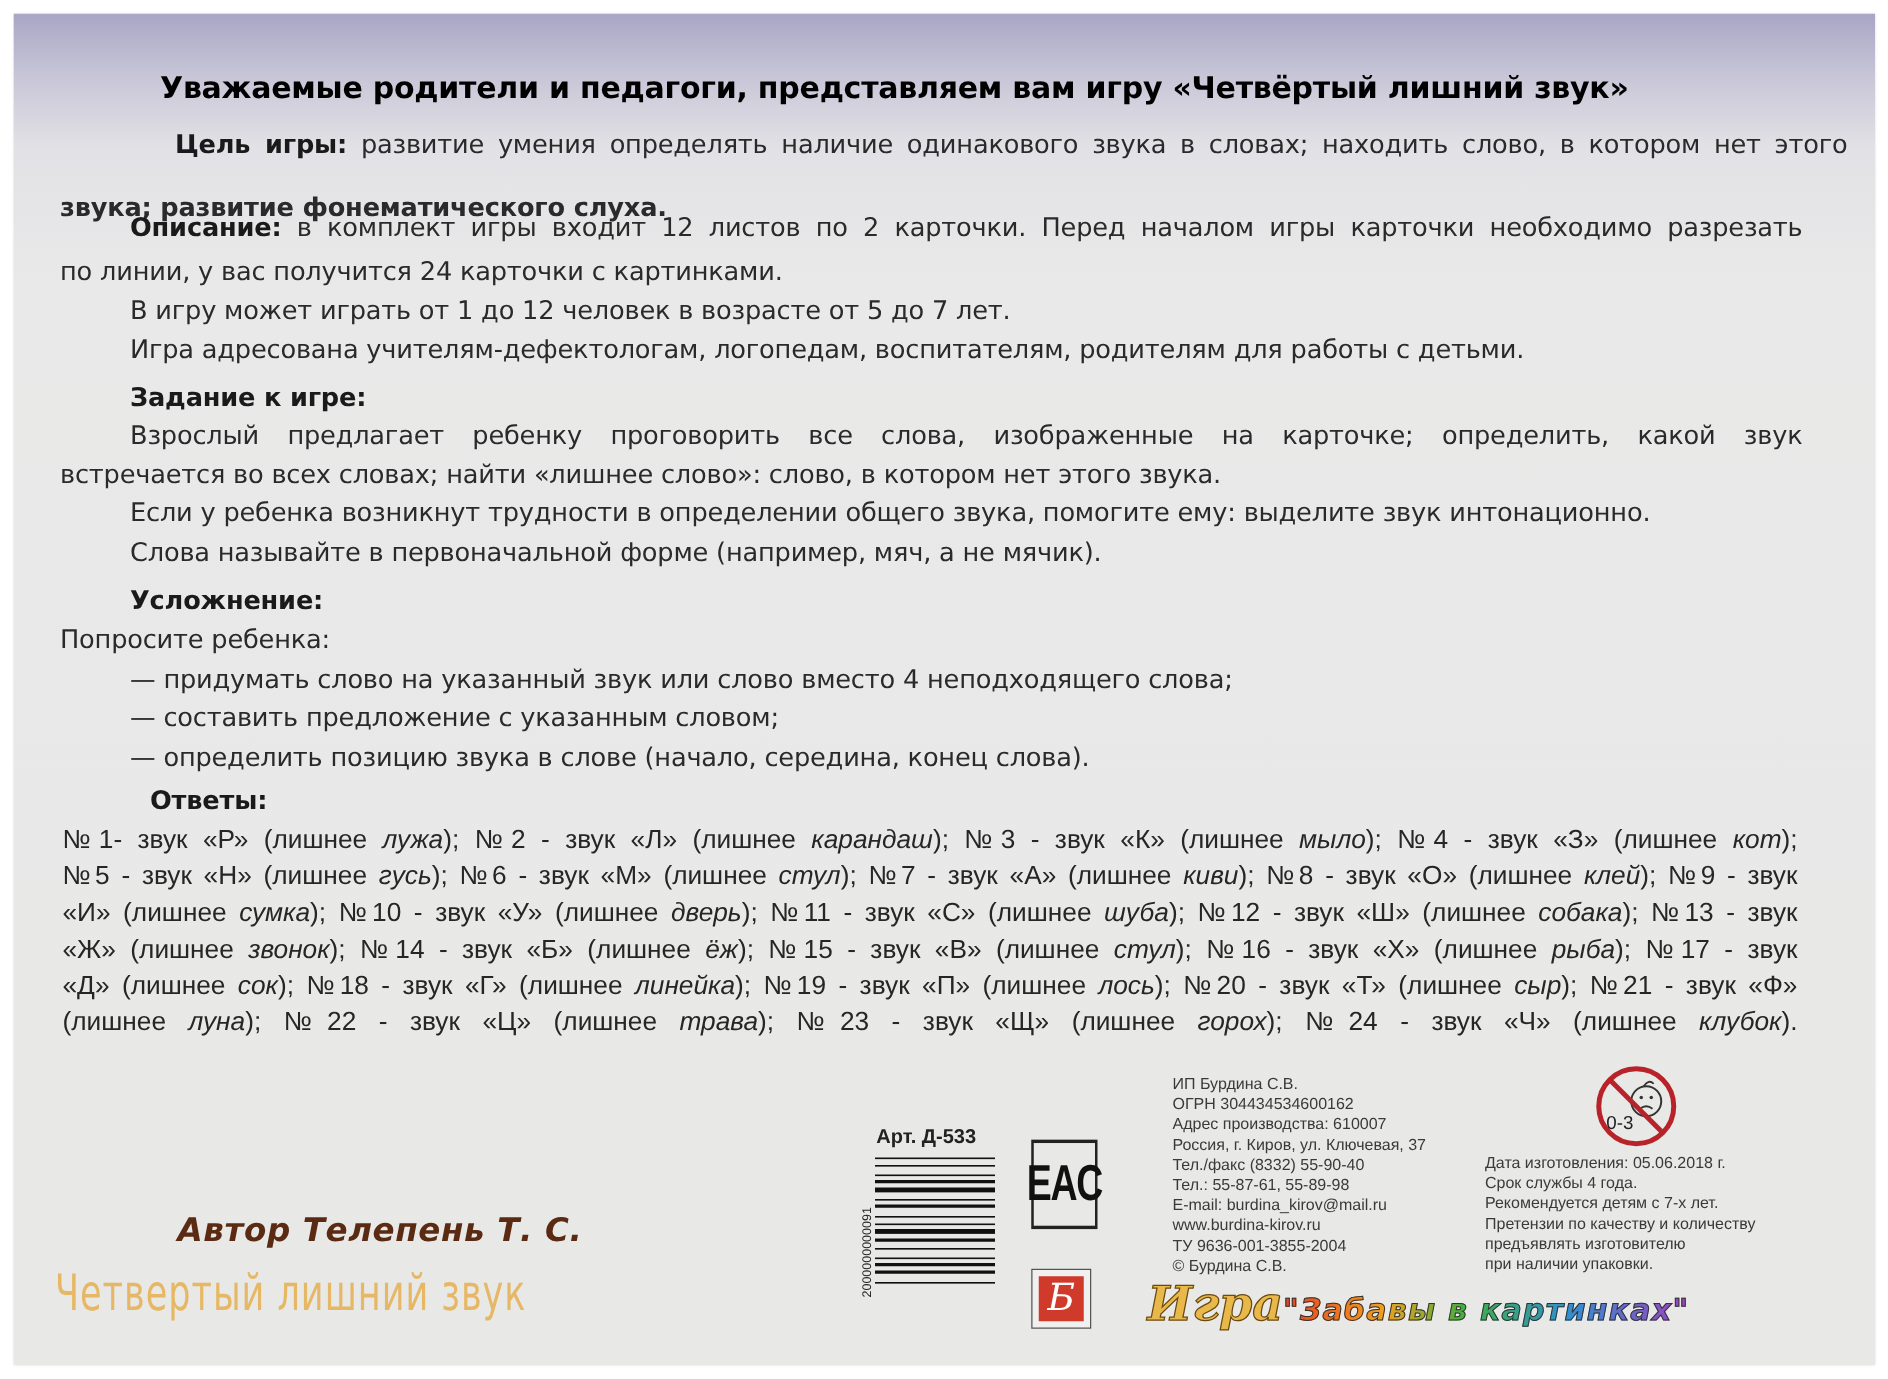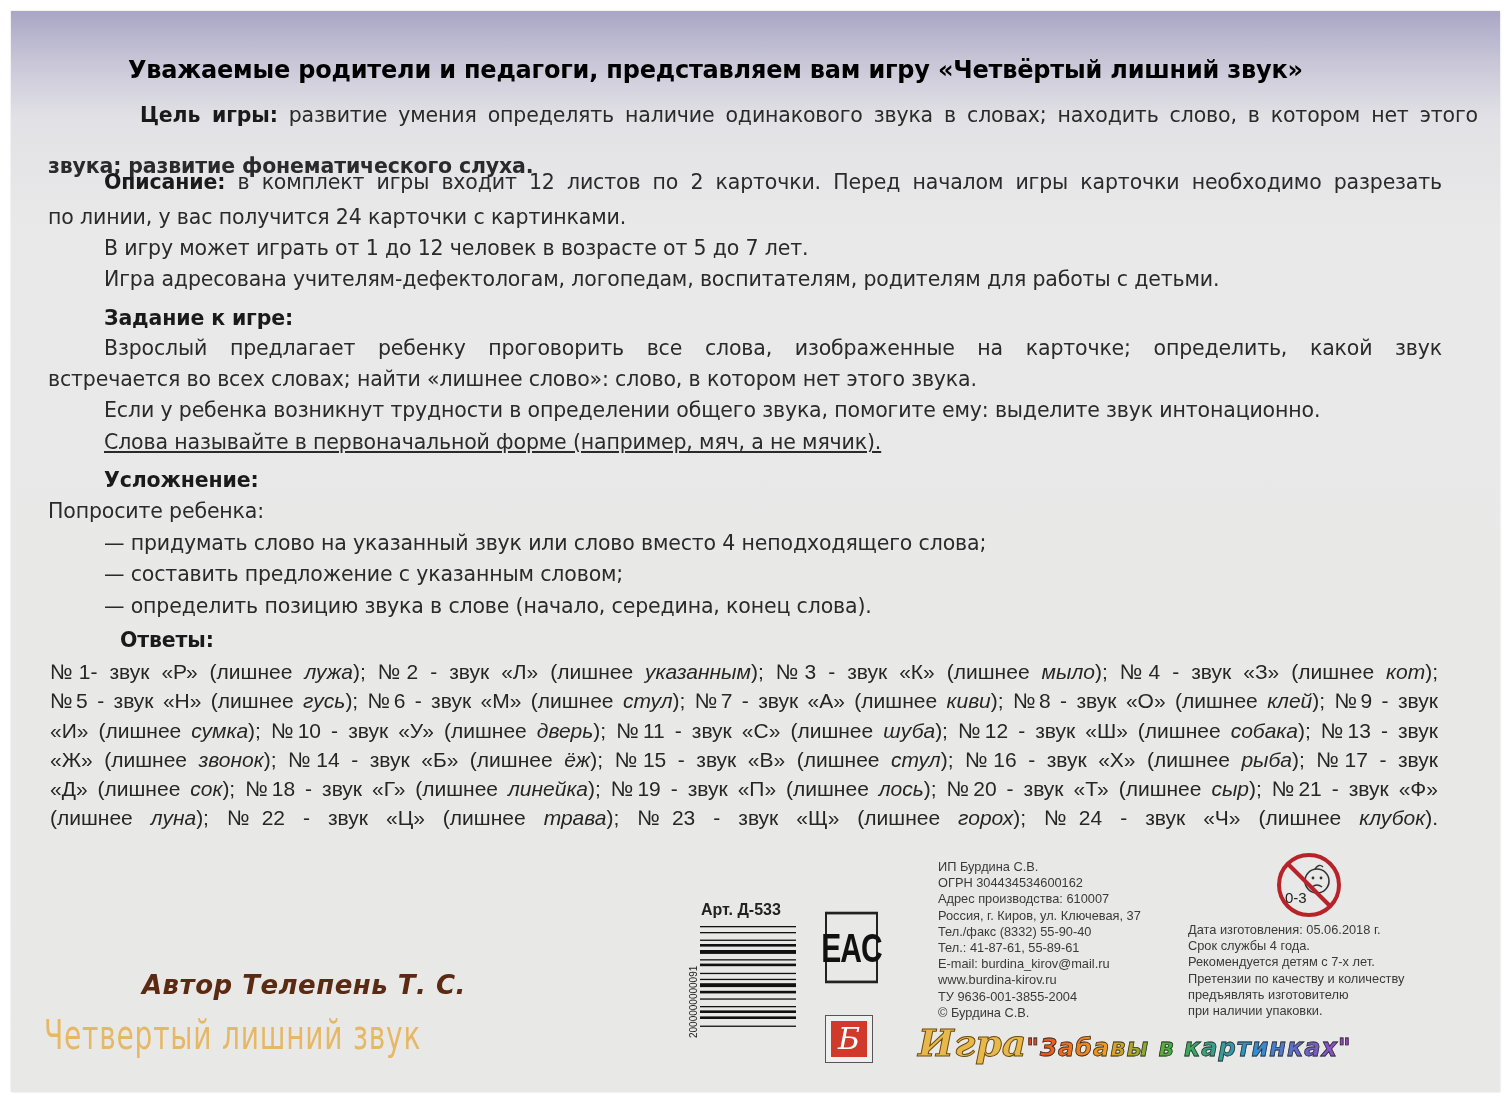--- a/index.html
+++ b/index.html
@@ -40,31 +40,31 @@
 
 <div class="p just" style="left:104px;top:166px;width:1338px;"><b>Описание:</b><span> в комплект игры входит 12 листов по 2 карточки. Перед началом игры карточки необходимо разрезать</span></div>
 <div class="p" style="left:48px;top:201px;">по линии, у вас получится 24 карточки с картинками.</div>
 <div class="p" style="left:104px;top:232px;">В игру может играть от 1 до 12 человек в возрасте от 5 до 7 лет.</div>
 <div class="p" style="left:104px;top:263px;">Игра адресована учителям-дефектологам, логопедам, воспитателям, родителям для работы с детьми.</div>
 
 <div class="p" style="left:104px;top:302px;font-weight:bold;color:#1a1a1a;">Задание к игре:</div>
 <div class="p just" style="left:104px;top:332px;width:1338px;">Взрослый предлагает ребенку проговорить все слова, изображенные на карточке; определить, какой звук</div>
 <div class="p" style="left:48px;top:363px;">встречается во всех словах; найти «лишнее слово»: слово, в котором нет этого звука.</div>
 <div class="p" style="left:104px;top:394px;">Если у ребенка возникнут трудности в определении общего звука, помогите ему: выделите звук интонационно.</div>
-<div class="p" style="left:104px;top:426px;text-decoration:underline;">Слова называйте в первоначальной форме (например, мяч, а не мячик).</div>
+<div class="p" style="left:104px;top:426px;">Слова называйте в первоначальной форме (например, мяч, а не мячик).</div>
 
 <div class="p" style="left:104px;top:464px;font-weight:bold;color:#1a1a1a;">Усложнение:</div>
 <div class="p" style="left:48px;top:495px;">Попросите ребенка:</div>
 <div class="p" style="left:104px;top:527px;">— придумать слово на указанный звук или слово вместо 4 неподходящего слова;</div>
 <div class="p" style="left:104px;top:558px;">— составить предложение с указанным словом;</div>
 <div class="p" style="left:104px;top:590px;">— определить позицию звука в слове (начало, середина, конец слова).</div>
 
 <div class="p" style="left:104px;top:624px;font-weight:bold;color:#1a1a1a;margin-left:16px;">Ответы:</div>
 <div class="ans" id="answers">
-    <span class="ln">№1- звук «Р» (лишнее <i>лужа</i>); №2 - звук «Л» (лишнее <i>указанным</i>); №3 - звук «К» (лишнее <i>мыло</i>); №4 - звук «З» (лишнее <i>кот</i>);</span>
+    <span class="ln">№1- звук «Р» (лишнее <i>лужа</i>); №2 - звук «Л» (лишнее <i>карандаш</i>); №3 - звук «К» (лишнее <i>мыло</i>); №4 - звук «З» (лишнее <i>кот</i>);</span>
     <span class="ln">№5 - звук «Н» (лишнее <i>гусь</i>); №6 - звук «М» (лишнее <i>стул</i>); №7 - звук «А» (лишнее <i>киви</i>); №8 - звук «О» (лишнее <i>клей</i>); №9 - звук</span>
     <span class="ln">«И» (лишнее <i>сумка</i>); №10 - звук «У» (лишнее <i>дверь</i>); №11 - звук «С» (лишнее <i>шуба</i>); №12 - звук «Ш» (лишнее <i>собака</i>); №13 - звук</span>
     <span class="ln">«Ж» (лишнее <i>звонок</i>); №14 - звук «Б» (лишнее <i>ёж</i>); №15 - звук «В» (лишнее <i>стул</i>); №16 - звук «Х» (лишнее <i>рыба</i>); №17 - звук</span>
     <span class="ln">«Д» (лишнее <i>сок</i>); №18 - звук «Г» (лишнее <i>линейка</i>); №19 - звук «П» (лишнее <i>лось</i>); №20 - звук «Т» (лишнее <i>сыр</i>); №21 - звук «Ф»</span>
     <span class="ln">(лишнее <i>луна</i>); №22 - звук «Ц» (лишнее <i>трава</i>); №23 - звук «Щ» (лишнее <i>горох</i>); №24 - звук «Ч» (лишнее <i>клубок</i>).</span>
   </div>
 
 <div class="art">Арт. Д-533</div>
 <svg class="barcode" viewBox="0 0 110 120">
   <g id="bars">
@@ -91,21 +91,21 @@
 <div class="blogo">
     <div class="inner">Б</div>
   </div>
 
 <div class="small" id="mfr" style="left:938px;top:859px;">
     <div>ИП Бурдина С.В.</div>
     <div>ОГРН 304434534600162</div>
     <div>Адрес производства: 610007</div>
     <div>Россия, г. Киров, ул. Ключевая, 37</div>
     <div>Тел./факс (8332) 55-90-40</div>
-    <div>Тел.: 41-87-61, 55-89-61</div>
+    <div>Тел.: 55-87-61, 55-89-98</div>
     <div>E-mail: burdina_kirov@mail.ru</div>
     <div>www.burdina-kirov.ru</div>
     <div>ТУ 9636-001-3855-2004</div>
     <div>©  Бурдина С.В.</div>
   </div>
 
 <svg class="agesign" viewBox="0 0 68 68">
   <circle cx="34" cy="34" r="30" fill="none" stroke="#b8232a" stroke-width="4"></circle>
   <circle cx="42" cy="30" r="12" fill="none" stroke="#333" stroke-width="1.6"></circle>
   <circle cx="38" cy="27" r="1.4" fill="#333"></circle>

